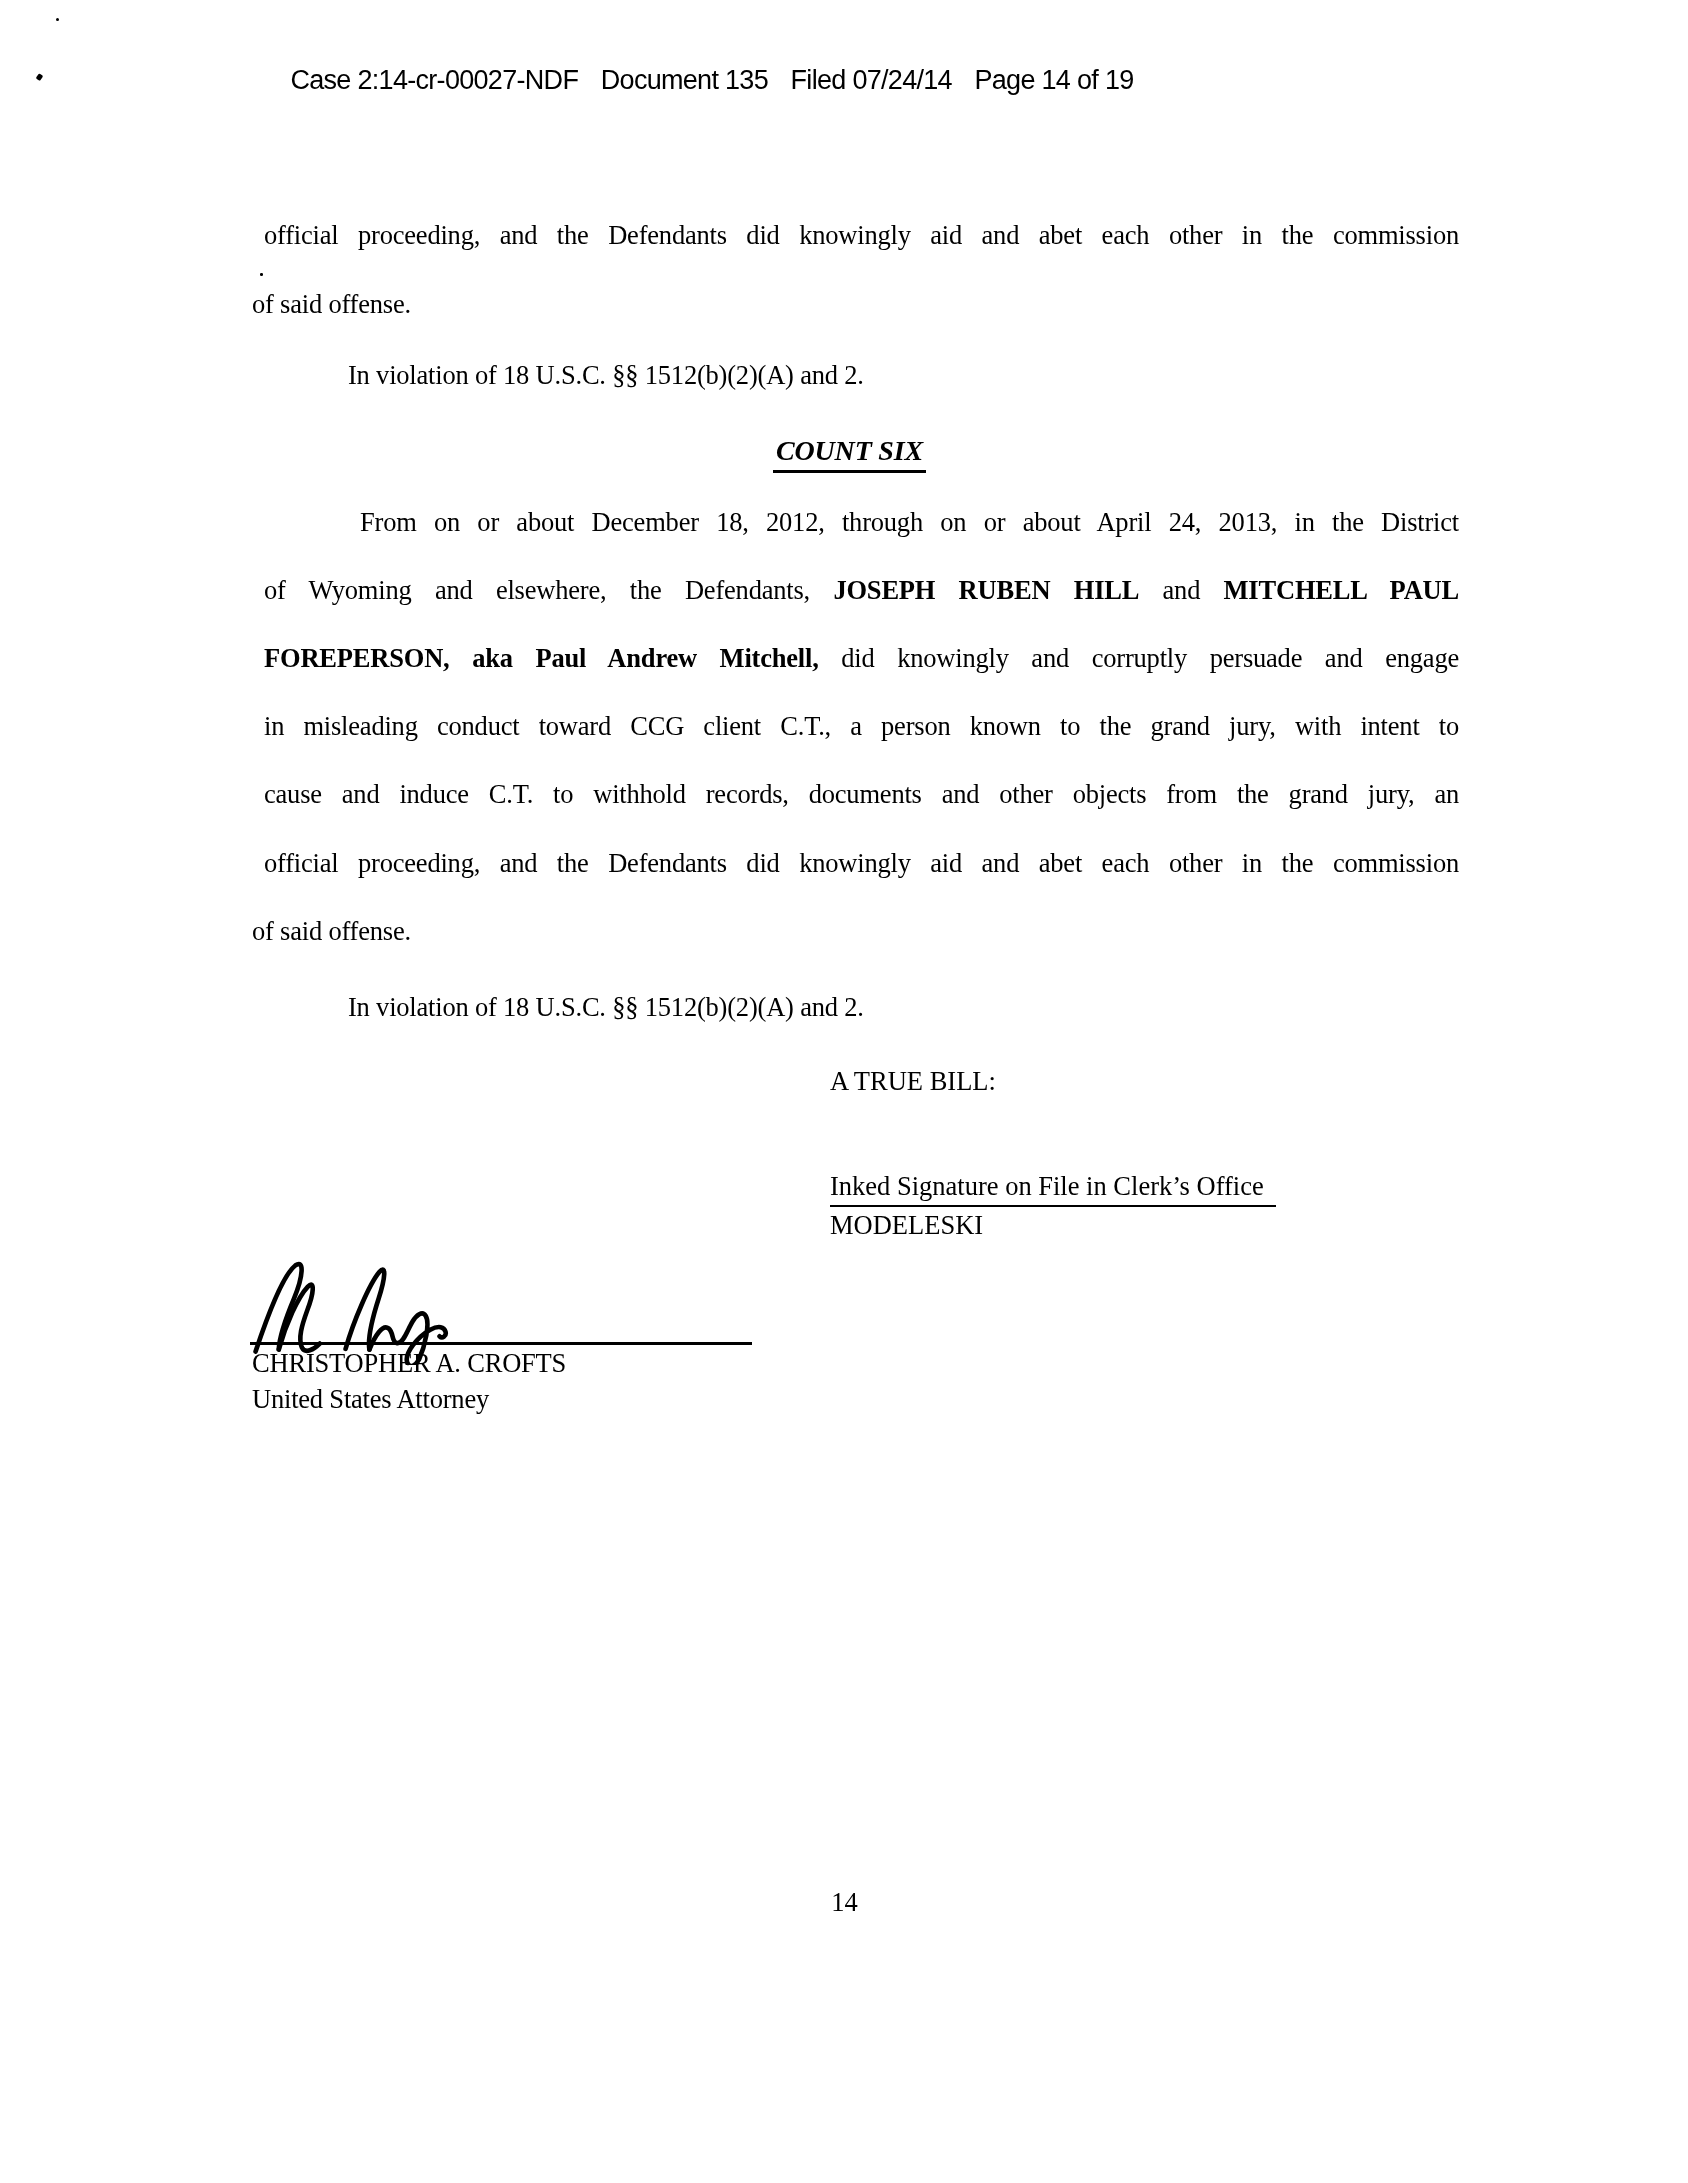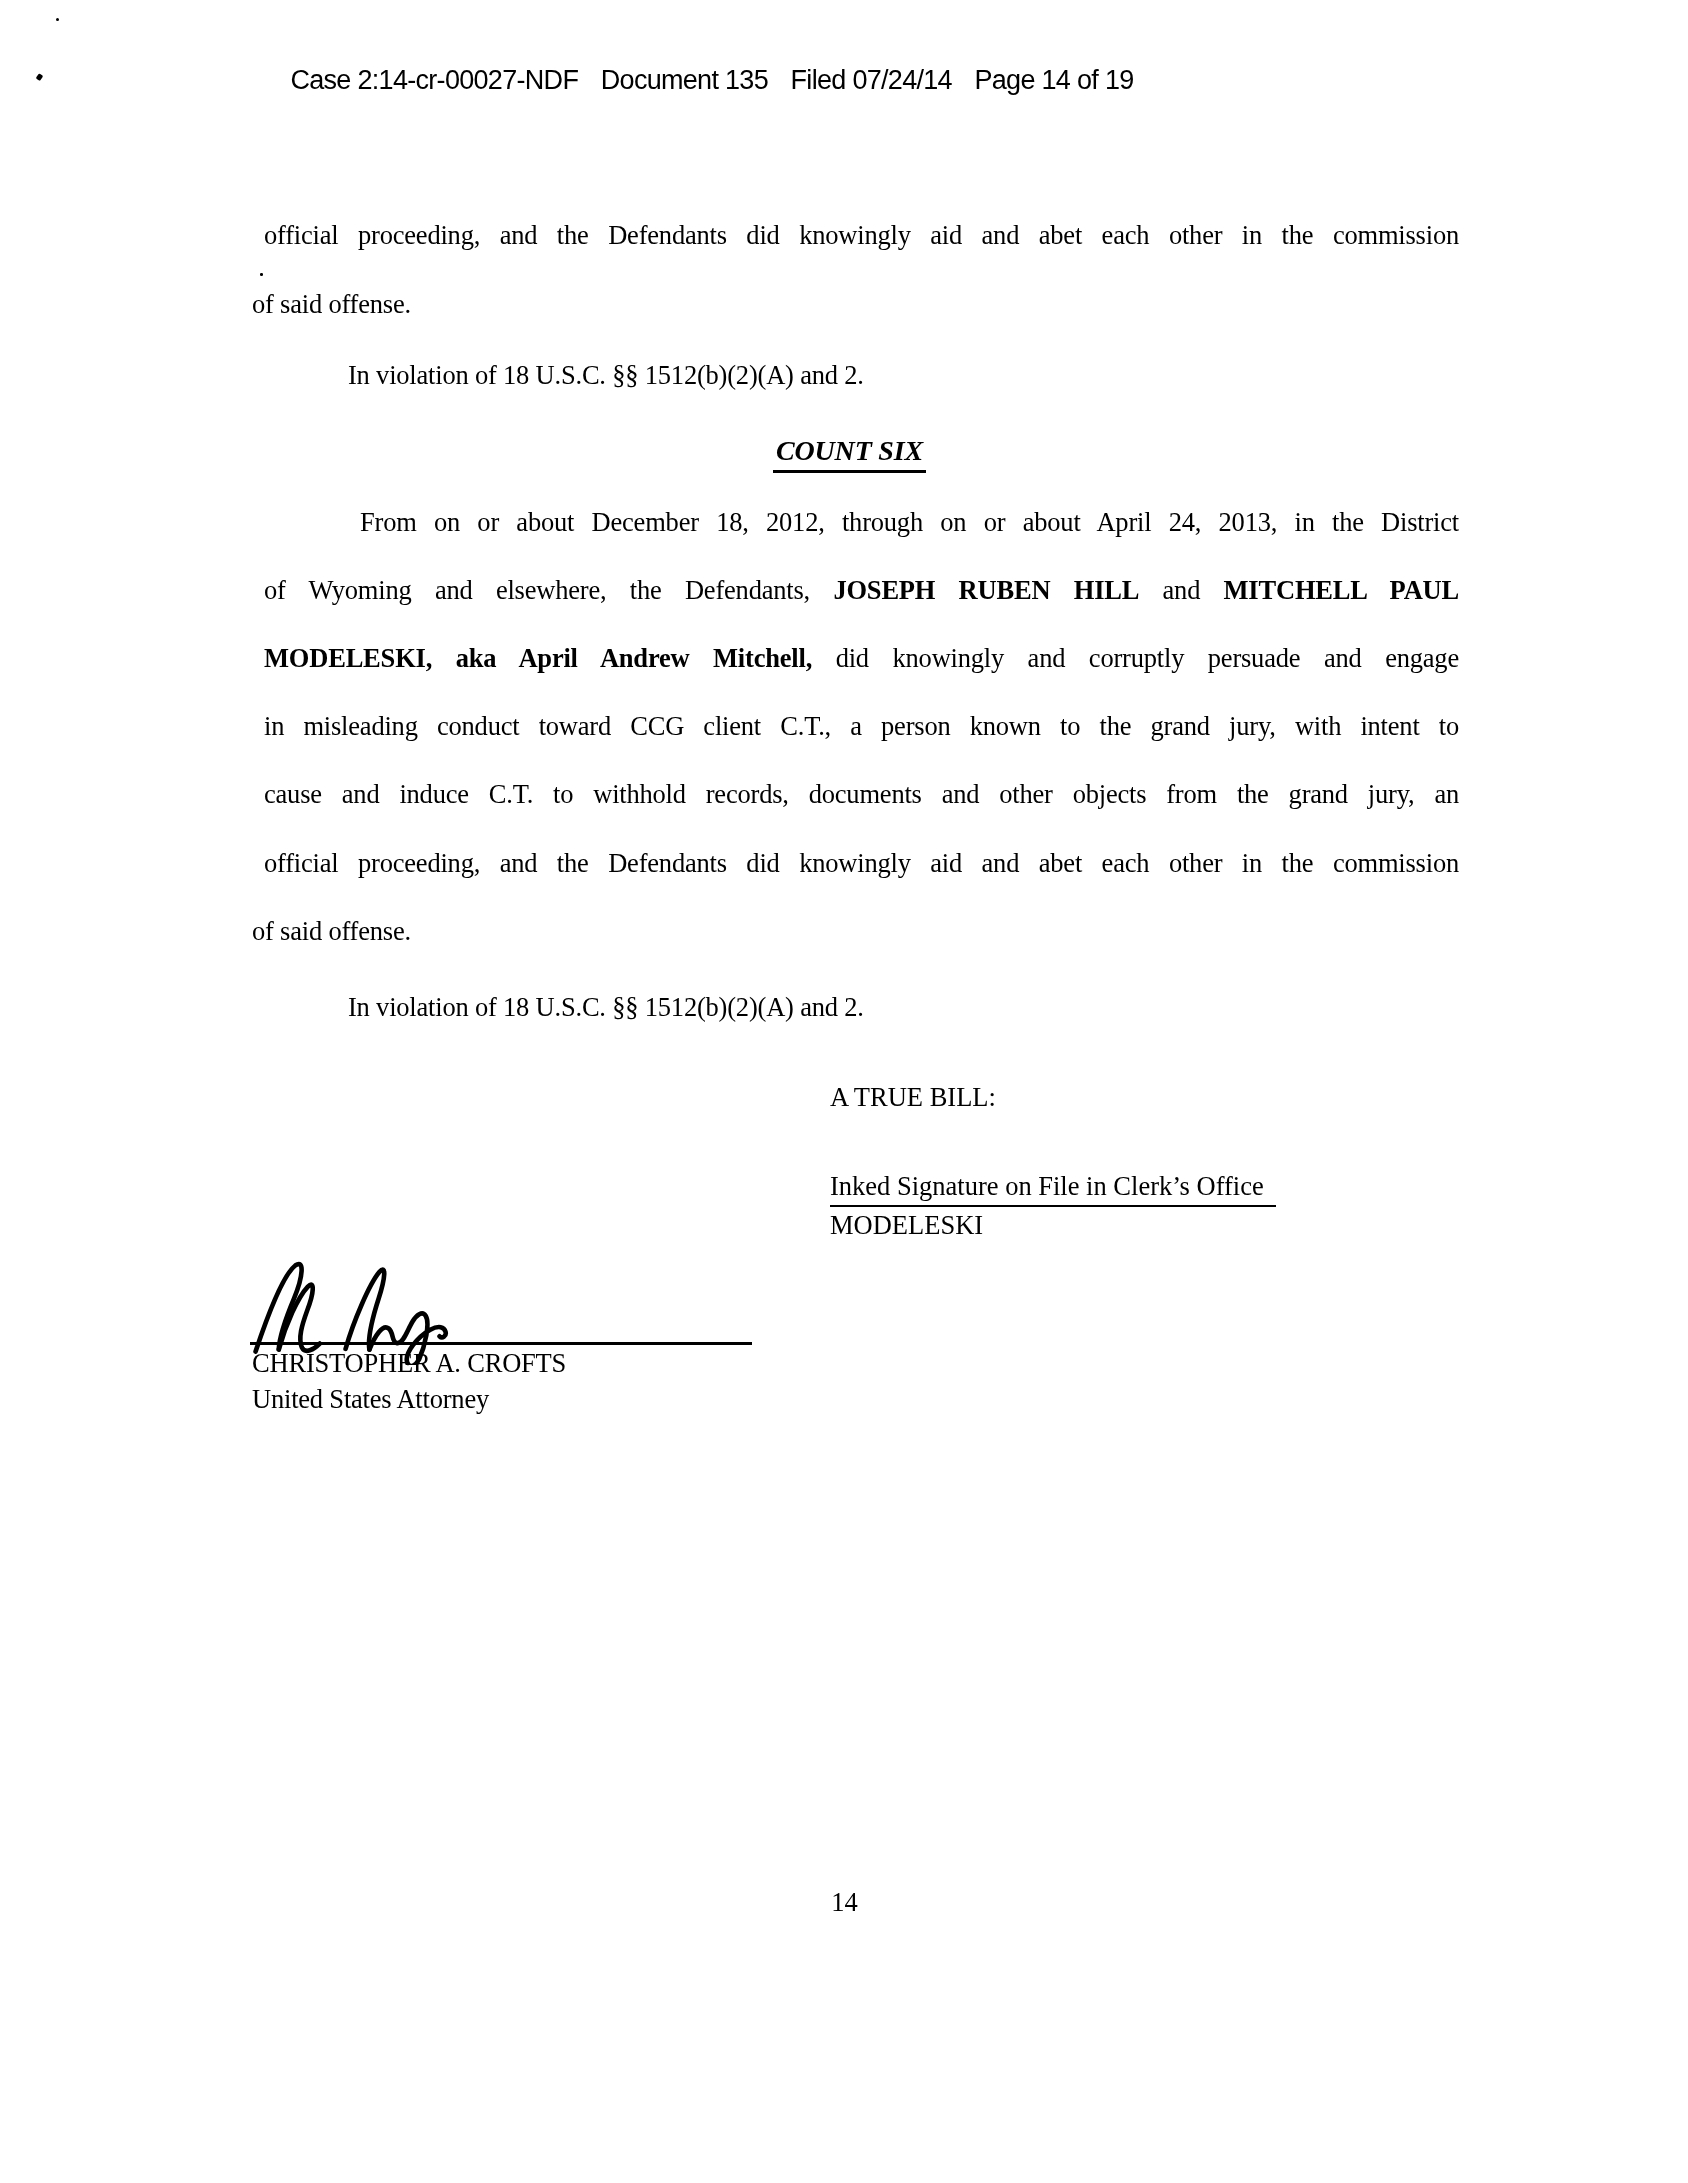--- a/index.html
+++ b/index.html
@@ -58,29 +58,29 @@
 
   <div class="bline j" style="top:220px;">official proceeding, and the Defendants did knowingly aid and abet each other in the commission</div>
   <div class="bline l" style="top:289px;">of said offense.</div>
 
   <div class="bline l ind" style="top:360px;">In violation of 18 U.S.C. §§ 1512(b)(2)(A) and 2.</div>
 
   <div class="bline ctr" style="top:434px;"><span class="count-underline">COUNT SIX</span></div>
 
   <div class="bline j ind" style="top:507px;">From on or about December 18, 2012, through on or about April 24, 2013, in the District</div>
   <div class="bline j" style="top:575px;"><span>of Wyoming and elsewhere, the Defendants, </span><span class="bold">JOSEPH RUBEN HILL</span><span> and </span><span class="bold">MITCHELL PAUL</span></div>
-  <div class="bline j" style="top:643px;"><span class="bold">MODELESKI, aka April Andrew Mitchell,</span><span> did knowingly and corruptly persuade and engage</span></div>
+  <div class="bline j" style="top:643px;"><span class="bold">FOREPERSON, aka Paul Andrew Mitchell,</span><span> did knowingly and corruptly persuade and engage</span></div>
   <div class="bline j" style="top:711px;">in misleading conduct toward CCG client C.T., a person known to the grand jury, with intent to</div>
   <div class="bline j" style="top:779px;">cause and induce C.T. to withhold records, documents and other objects from the grand jury, an</div>
   <div class="bline j" style="top:848px;">official proceeding, and the Defendants did knowingly aid and abet each other in the commission</div>
   <div class="bline l" style="top:916px;">of said offense.</div>
 
   <div class="bline l ind" style="top:992px;">In violation of 18 U.S.C. §§ 1512(b)(2)(A) and 2.</div>
 
-  <div class="sigcol" style="top:1066px;margin-top:16px;">A TRUE BILL:</div>
+  <div class="sigcol" style="top:1066px;">A TRUE BILL:</div>
 
   <div class="sigcol" style="top:1171px;"><span class="inked-underline">Inked Signature on File in Clerk’s Office</span></div>
   <div class="sigcol" style="top:1210px;">MODELESKI</div>
 
   <svg class="sig-svg" width="311" height="113" viewBox="0 0 470 170">
     <g fill="none" stroke="#000" stroke-width="7" stroke-linecap="round" stroke-linejoin="round">
       <path d="M16 150 C34 96 58 34 76 20 C90 10 88 36 74 70 C61 101 52 126 51 147"></path>
       <path d="M51 147 C62 108 80 68 95 52 C106 41 104 62 94 88 C86 110 80 130 86 144 C91 154 104 147 113 138"></path>
       <path d="M152 146 C164 104 188 48 203 30 C214 17 212 39 202 70 C192 101 185 128 188 147"></path>
       <path d="M188 147 C196 127 208 108 217 115 C225 121 221 135 229 137 C239 140 245 118 253 105 C259 95 268 88 273 96 C280 107 272 142 263 162 C257 173 248 176 245 166 C241 153 260 128 280 117 C293 110 301 113 303 120 C305 127 298 131 294 127"></path>

